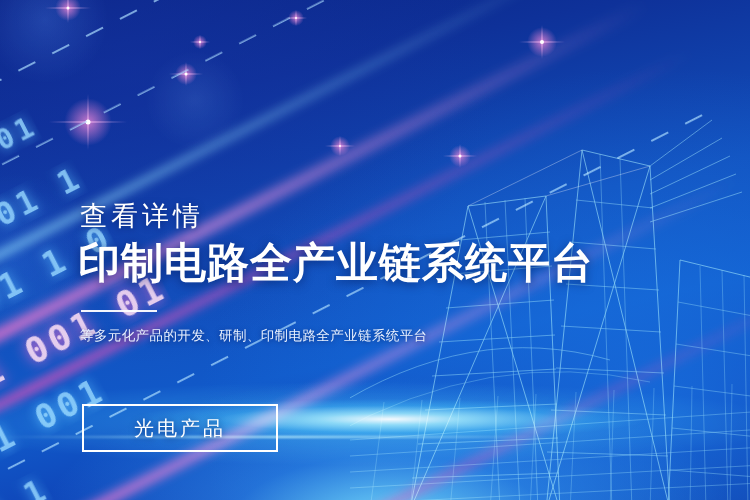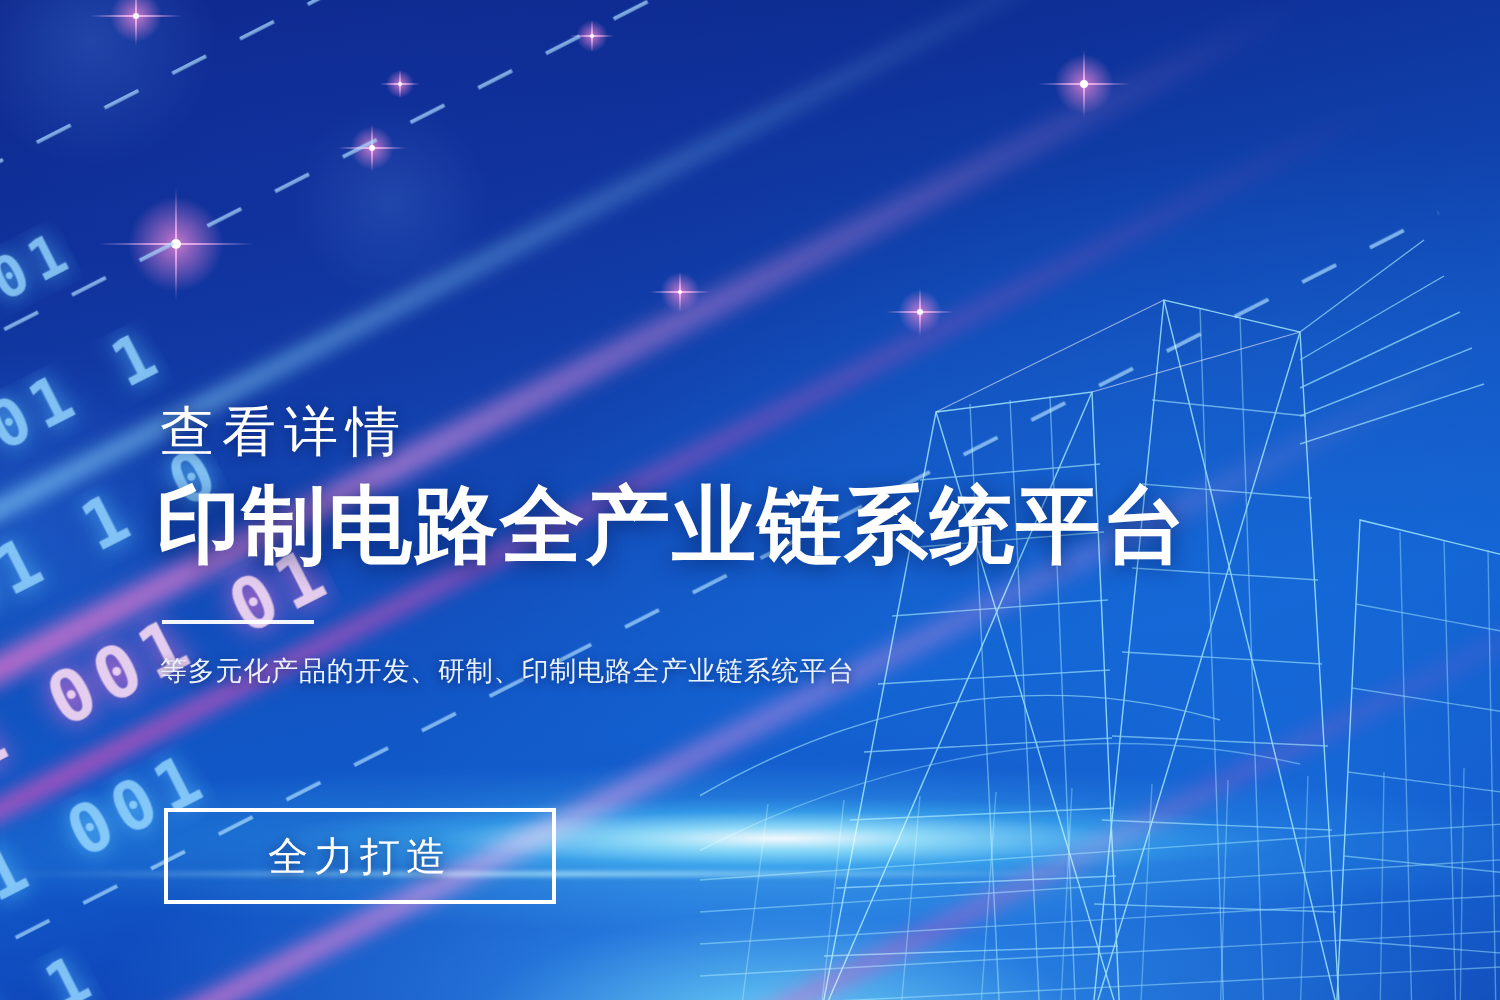--- a/index.html
+++ b/index.html
@@ -278,16 +278,16 @@
   <div class="content">
 
     <div class="kicker">查看详情</div>
     <div class="headline">印制电路全产业链系统平台</div>
     <div class="rule"></div>
 
     <div class="desc">
       <div>等多元化产品的开发、研制、印制电路全产业链系统平台</div>
     </div>
 
-    <button class="cta">全力打造</button>
+    <button class="cta">光电产品</button>
   </div>
 
 </div>
 
 </body></html>

